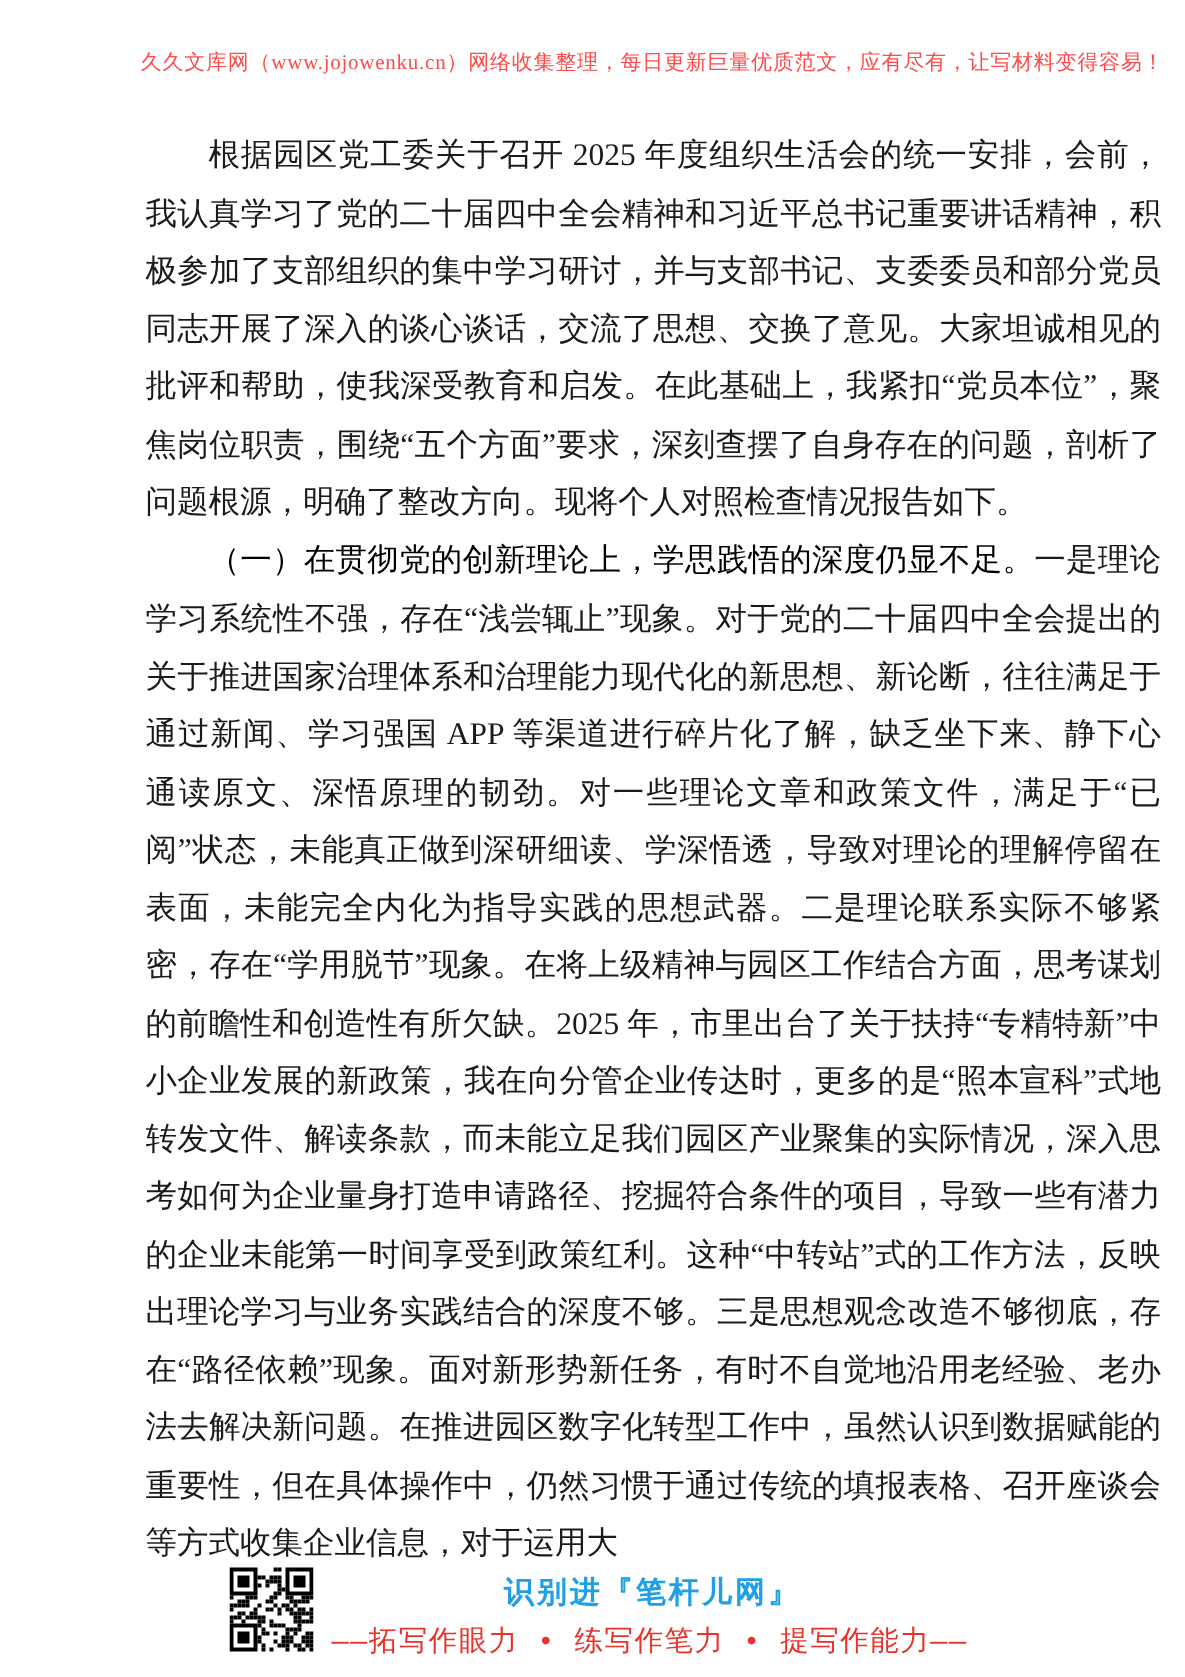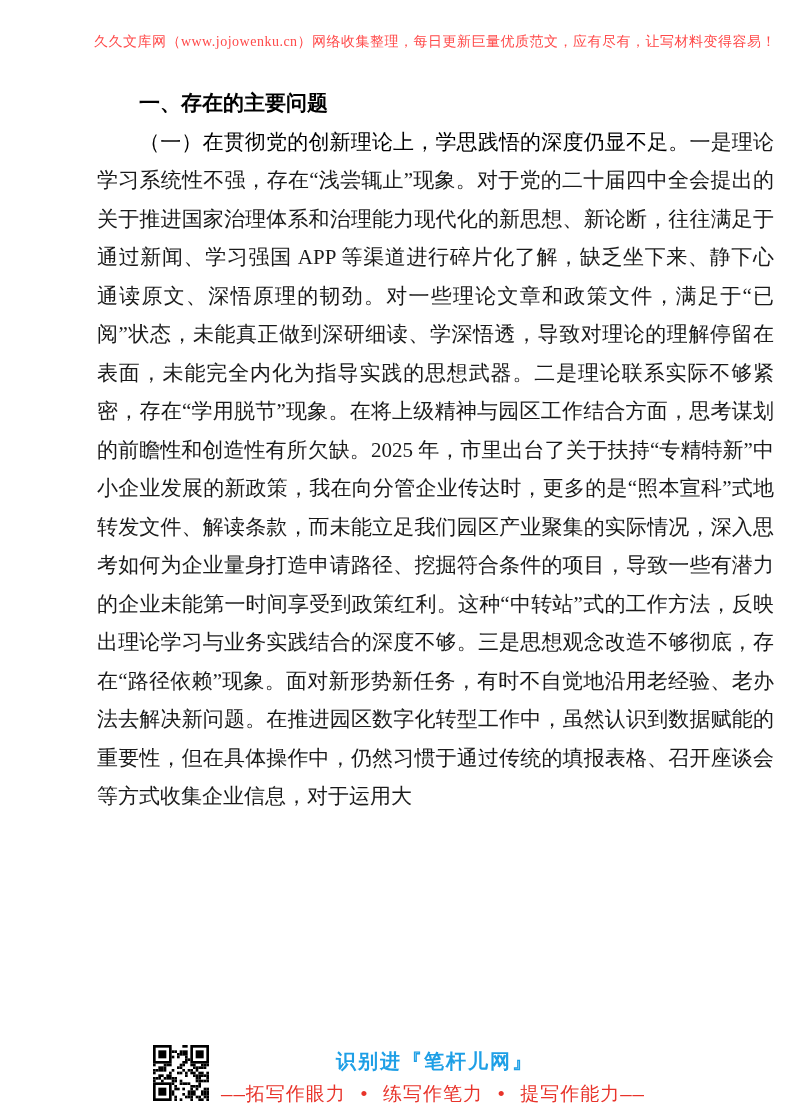--- a/index.html
+++ b/index.html
@@ -88,22 +88,22 @@
   }
 </style>
 </head>
 <body>
 
 <div class="page">
 
   <div class="header-notice">久久文库网（www.jojowenku.cn）网络收集整理，每日更新巨量优质范文，应有尽有，让写材料变得容易！</div>
 
   <div class="content">
-
-    <p class="section-heading">一、存在的主要问题</p>
+    <p>根据园区党工委关于召开 2025 年度组织生活会的统一安排，会前，我认真学习了党的二十届四中全会精神和习近平总书记重要讲话精神，积极参加了支部组织的集中学习研讨，并与支部书记、支委委员和部分党员同志开展了深入的谈心谈话，交流了思想、交换了意见。大家坦诚相见的批评和帮助，使我深受教育和启发。在此基础上，我紧扣“党员本位”，聚焦岗位职责，围绕“五个方面”要求，深刻查摆了自身存在的问题，剖析了问题根源，明确了整改方向。现将个人对照检查情况报告如下。</p>
+
 
     <p><span class="lead-bold">（一）在贯彻党的创新理论上，学思践悟的深度仍显不足。</span><span>一是理论学习系统性不强，存在“浅尝辄止”现象。对于党的二十届四中全会提出的关于推进国家治理体系和治理能力现代化的新思想、新论断，往往满足于通过新闻、学习强国 APP 等渠道进行碎片化了解，缺乏坐下来、静下心通读原文、深悟原理的韧劲。对一些理论文章和政策文件，满足于“已阅”状态，未能真正做到深研细读、学深悟透，导致对理论的理解停留在表面，未能完全内化为指导实践的思想武器。二是理论联系实际不够紧密，存在“学用脱节”现象。在将上级精神与园区工作结合方面，思考谋划的前瞻性和创造性有所欠缺。2025 年，市里出台了关于扶持“专精特新”中小企业发展的新政策，我在向分管企业传达时，更多的是“照本宣科”式地转发文件、解读条款，而未能立足我们园区产业聚集的实际情况，深入思考如何为企业量身打造申请路径、挖掘符合条件的项目，导致一些有潜力的企业未能第一时间享受到政策红利。这种“中转站”式的工作方法，反映出理论学习与业务实践结合的深度不够。三是思想观念改造不够彻底，存在“路径依赖”现象。面对新形势新任务，有时不自觉地沿用老经验、老办法去解决新问题。在推进园区数字化转型工作中，虽然认识到数据赋能的重要性，但在具体操作中，仍然习惯于通过传统的填报表格、召开座谈会等方式收集企业信息，对于运用大</span></p>
   </div>
 
   <div class="footer">
     <div class="qr">
       <svg viewBox="0 0 100 100" xmlns="http://www.w3.org/2000/svg" aria-hidden="true">
           <rect x="0" y="0" width="33.333333333333336" height="33.333333333333336" fill="#000"></rect>
           <rect x="4.761904761904762" y="4.761904761904762" width="23.80952380952381" height="23.80952380952381" fill="#fff"></rect>
           <rect x="9.523809523809524" y="9.523809523809524" width="14.285714285714285" height="14.285714285714285" fill="#000"></rect>

